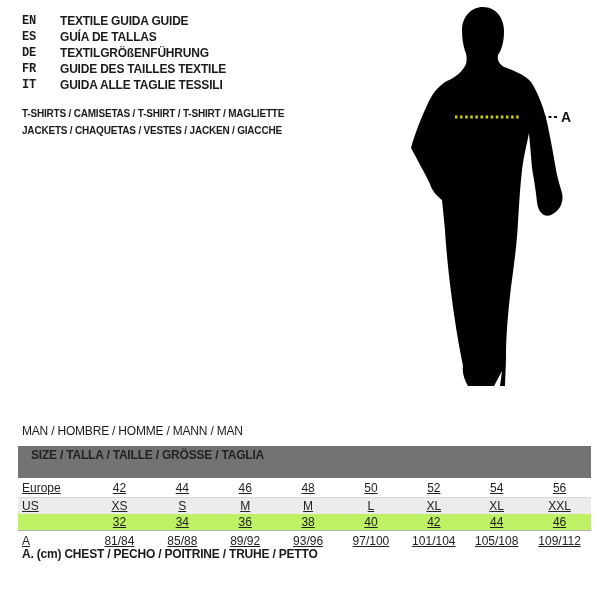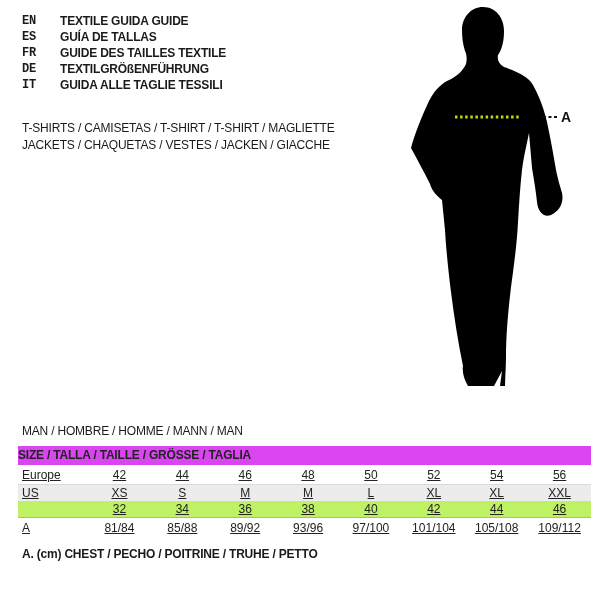--- a/index.html
+++ b/index.html
@@ -9,32 +9,32 @@
   }
   .abs{position:absolute;}
 
   
   .lang-list{left:22px;top:13px;font-size:12px;font-weight:bold;letter-spacing:-0.2px;}
   .lang-row{display:flex;height:16px;line-height:16px;}
   .lang-code{width:38px;font-family:Liberation Mono, monospace;}
   .lang-label{white-space:nowrap;}
 
   
-  .categories{left:22px;top:120px;font-size:12px;font-weight:normal;letter-spacing:-0.2px;line-height:17px;white-space:nowrap;}
+  .categories{left:22px;top:105px;font-size:10px;font-weight:bold;letter-spacing:-0.2px;line-height:17px;white-space:nowrap;}
 
   
   .figure-svg{left:400px;top:0px;width:180px;height:400px;}
 
   
   .man-title{left:22px;top:424px;font-size:12px;font-weight:normal;letter-spacing:-0.2px;white-space:nowrap;}
 
   
   .size-table-wrap{left:18px;top:446px;width:573px;}
   .size-table-header{
-    background:#d946ef;height:19px;line-height:19px;padding-left:0;
+    background:#737373;height:32px;line-height:19px;padding-left:13px;
     font-size:12px;font-weight:600;letter-spacing:-0.2px;color:#222;
   }
   table.size-table{border-collapse:collapse;width:573px;table-layout:fixed;font-size:12px;color:#222;text-decoration:underline;}
   table.size-table td{padding:0;text-align:center;vertical-align:middle;overflow:hidden;white-space:nowrap;}
   table.size-table td.row-label{text-align:left;padding-left:4px;}
   tr.row-europe td{height:19px;background:#ffffff;border-bottom:1px solid #d9d9d9;}
   tr.row-us td{height:16px;background:#ececec;}
   tr.row-num td{height:16px;background:#bef264;border-bottom:1px solid #b0b0b0;}
   tr.row-a td{height:19px;background:#ffffff;}
 
@@ -47,26 +47,26 @@
 <div class="abs lang-list">
   <div class="lang-row">
     <span class="lang-code">EN</span>
     <span class="lang-label">TEXTILE GUIDA GUIDE</span>
   </div>
   <div class="lang-row">
     <span class="lang-code">ES</span>
     <span class="lang-label">GUÍA DE TALLAS</span>
   </div>
   <div class="lang-row">
+    <span class="lang-code">DE</span>
+    <span class="lang-label">TEXTILGRÖßENFÜHRUNG</span>
+  </div>
+  <div class="lang-row">
     <span class="lang-code">FR</span>
     <span class="lang-label">GUIDE DES TAILLES TEXTILE</span>
-  </div>
-  <div class="lang-row">
-    <span class="lang-code">DE</span>
-    <span class="lang-label">TEXTILGRÖßENFÜHRUNG</span>
   </div>
   <div class="lang-row">
     <span class="lang-code">IT</span>
     <span class="lang-label">GUIDA ALLE TAGLIE TESSILI</span>
   </div>
 </div>
 
 <div class="abs categories">
   <div>T-SHIRTS / CAMISETAS / T-SHIRT / T-SHIRT / MAGLIETTE</div>
   <div>JACKETS / CHAQUETAS / VESTES / JACKEN / GIACCHE</div>

